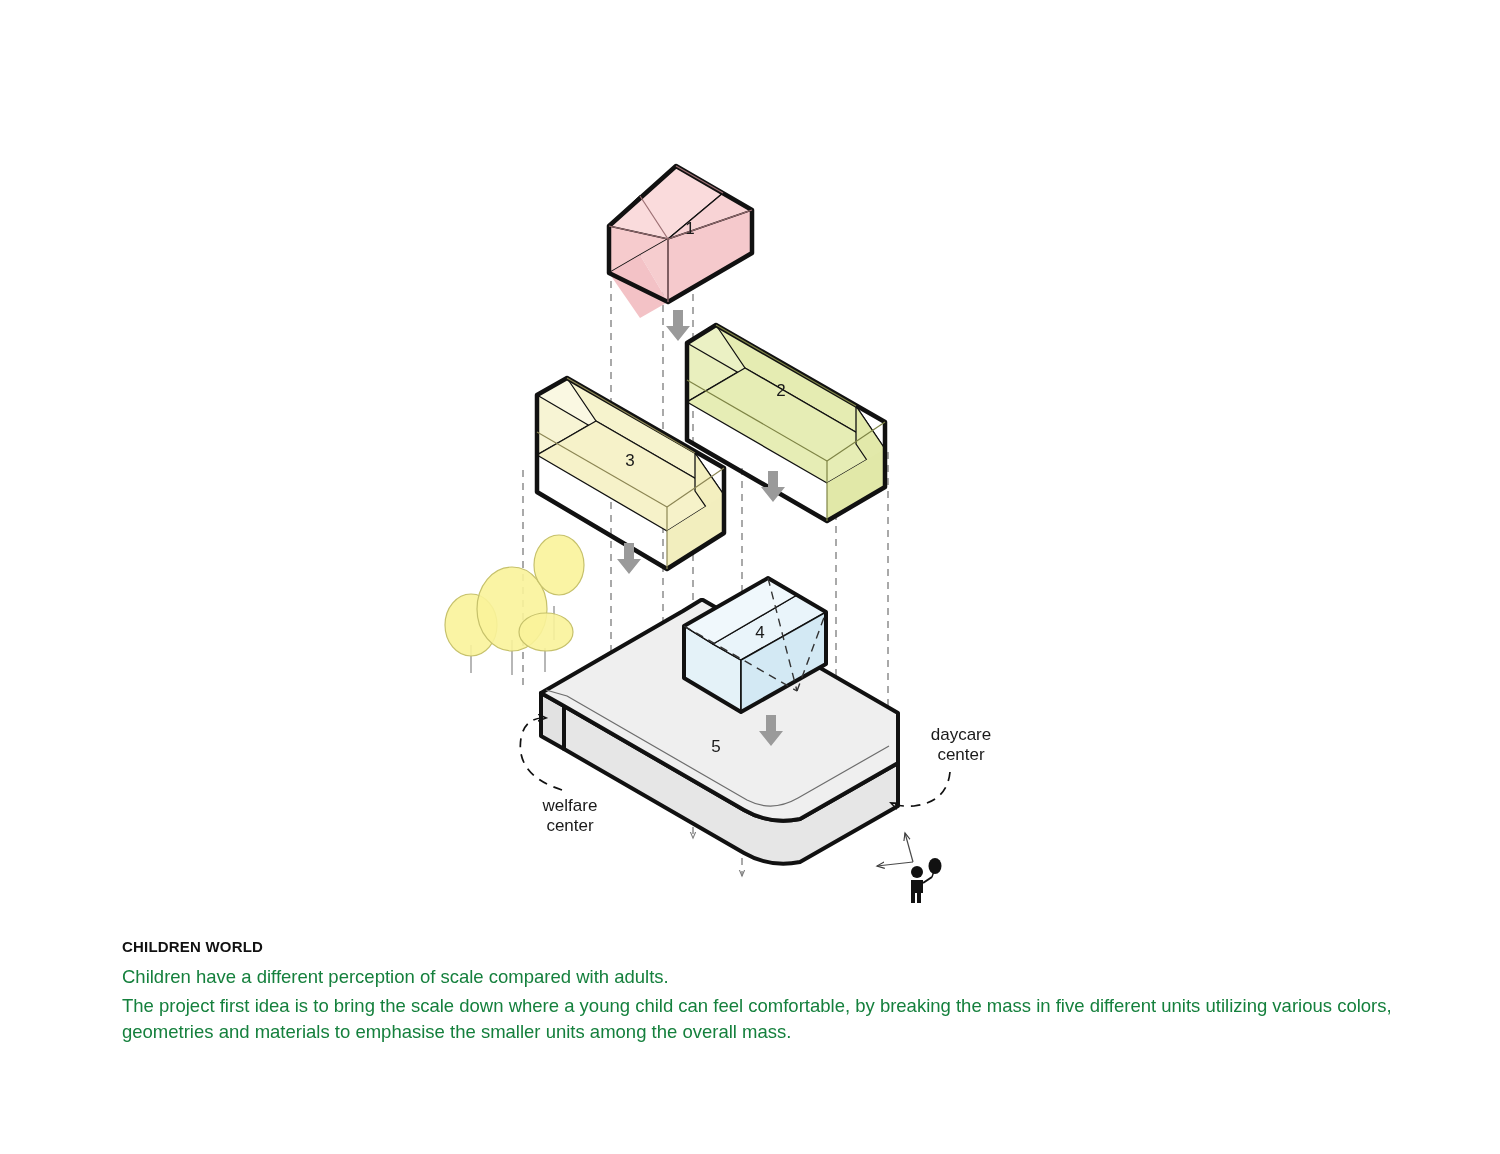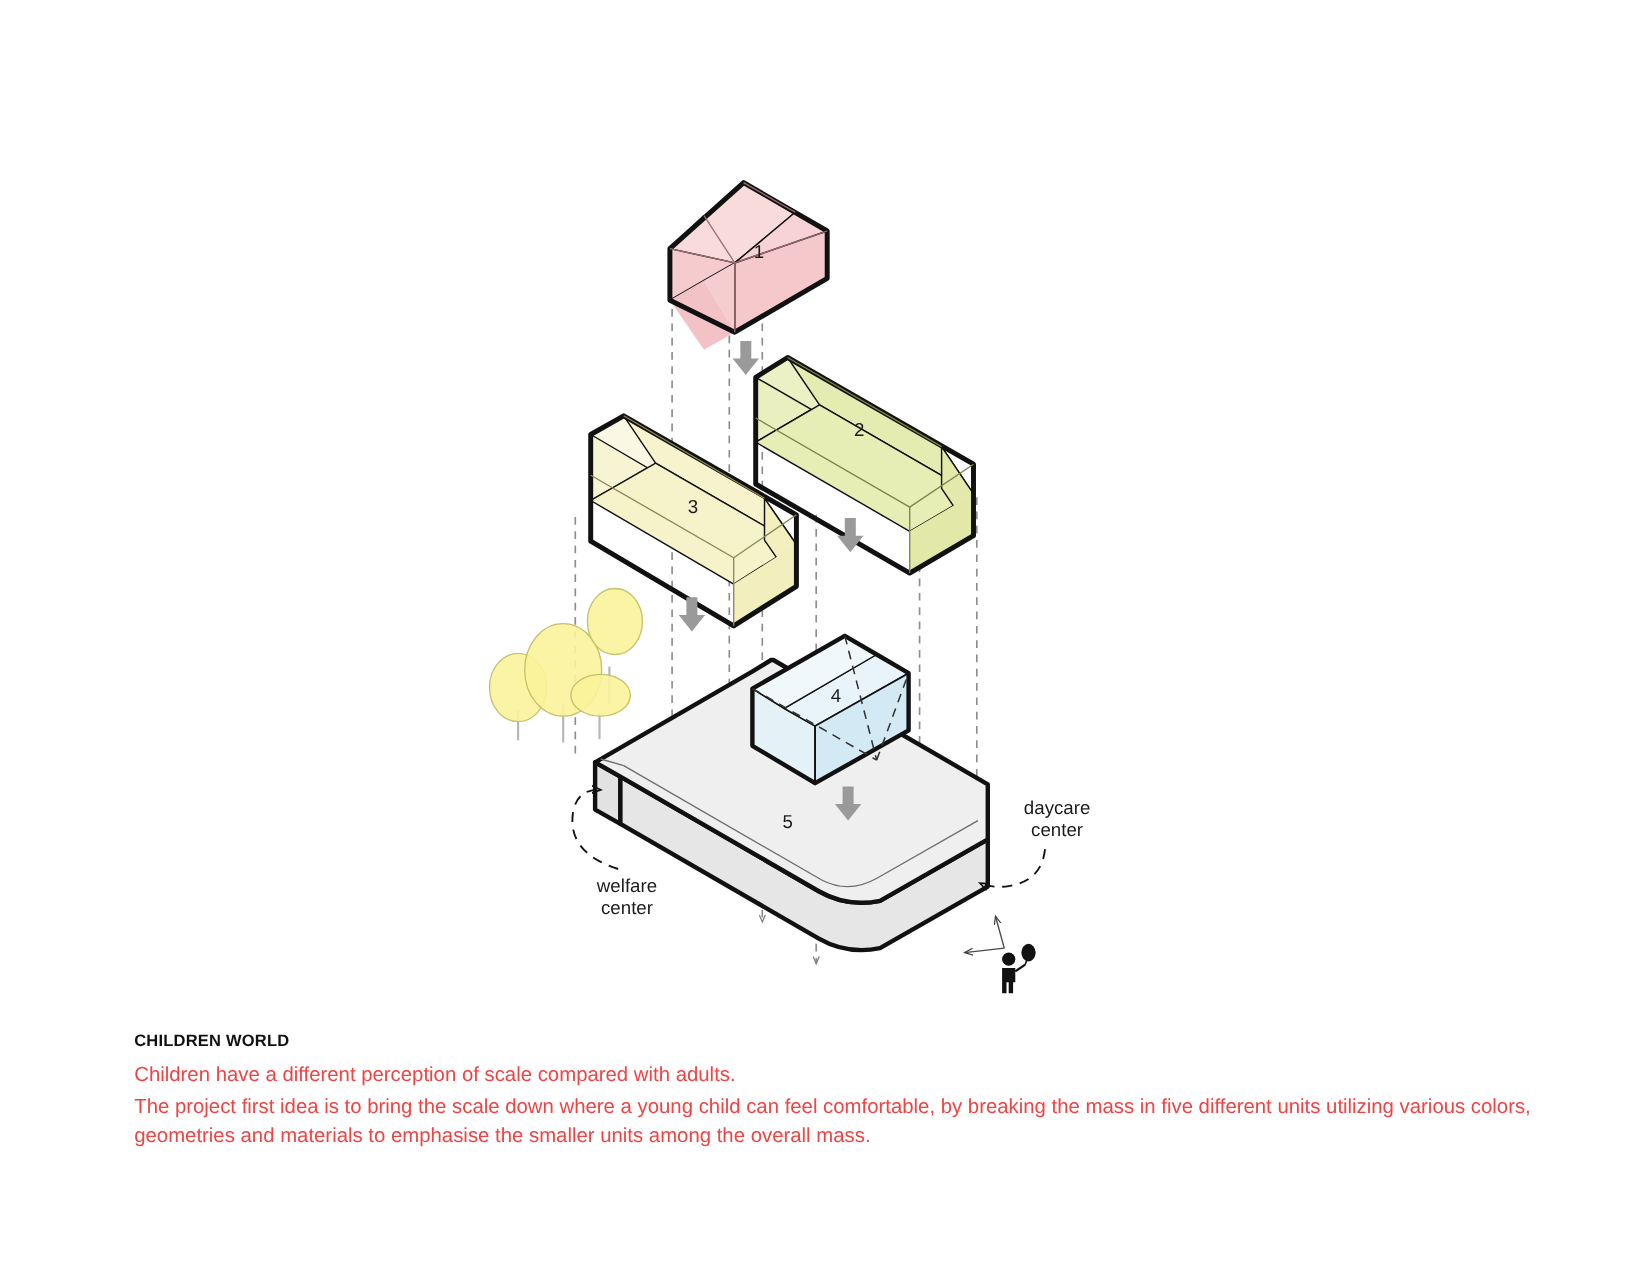--- a/index.html
+++ b/index.html
@@ -54,21 +54,21 @@
     font-size: 15px;
     font-weight: bold;
     letter-spacing: 0.2px;
     color: #111111;
     margin: 0 0 7px 0;
     line-height: 1.25;
   }
   .caption-line {
     font-size: 18.5px;
     font-weight: normal;
-    color: #ef4444;
+    color: #15803d;
     line-height: 1.45;
     margin: 0;
   }
   #caption-para {
     margin: 2px 0 14px 0;
   }
 </style>
 </head>
 <body>
 

